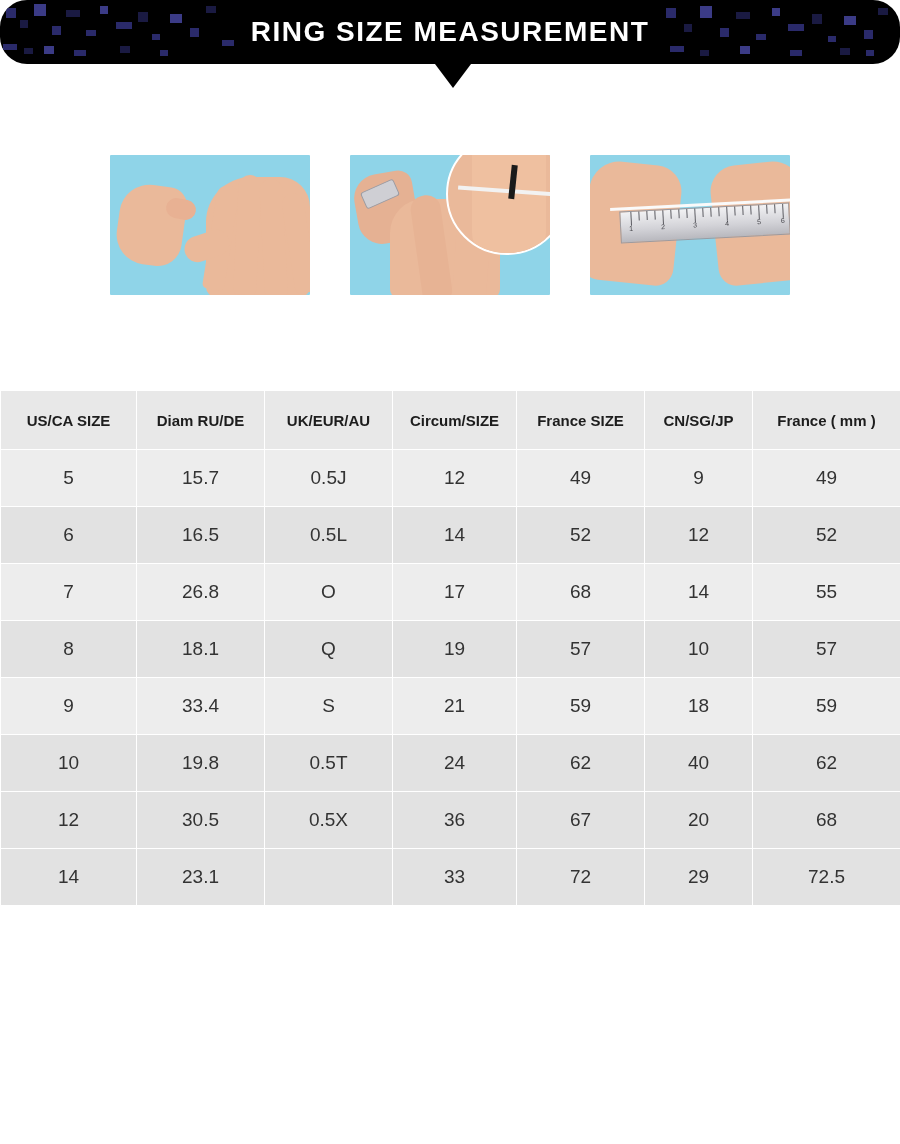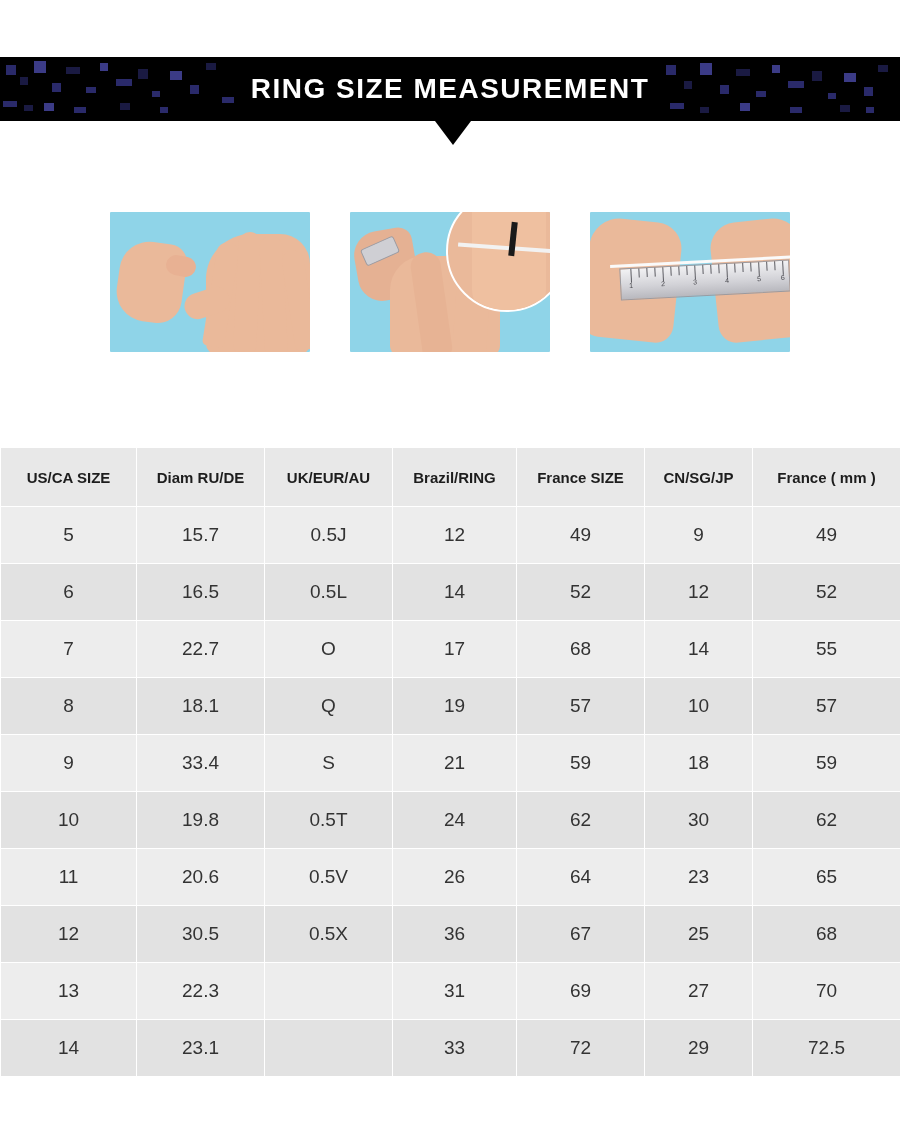--- a/index.html
+++ b/index.html
@@ -13,23 +13,23 @@
     font-family: "Liberation Sans", sans-serif;
     color: #222;
     overflow: hidden;
   }
 
   
   .banner-wrap {
     position: relative;
     width: 900px;
     height: 64px;
-    margin-top: 57px;
     background: #000000;
     overflow: hidden;
+    border-radius: 27px;
   }
   .banner-title {
     position: absolute;
     left: 0;
     top: 0;
     width: 900px;
     height: 64px;
     line-height: 64px;
     text-align: center;
     color: #ffffff;
@@ -352,21 +352,21 @@
         <col class="c3">
         <col class="c4">
         <col class="c5">
         <col class="c6">
     </colgroup>
     <thead>
       <tr>
         <th>US/CA  SIZE</th>
         <th>Diam RU/DE</th>
         <th>UK/EUR/AU</th>
-        <th>Brazil/RING</th>
+        <th>Circum/SIZE</th>
         <th>France SIZE</th>
         <th>CN/SG/JP</th>
         <th>France ( mm )</th>
       </tr>
     </thead>
     <tbody>
       <tr>
         <td>5</td>
         <td>15.7</td>
         <td>0.5J</td>
@@ -379,21 +379,21 @@
         <td>6</td>
         <td>16.5</td>
         <td>0.5L</td>
         <td>14</td>
         <td>52</td>
         <td>12</td>
         <td>52</td>
       </tr>
       <tr>
         <td>7</td>
-        <td>22.7</td>
+        <td>26.8</td>
         <td>O</td>
         <td>17</td>
         <td>68</td>
         <td>14</td>
         <td>55</td>
       </tr>
       <tr class="alt">
         <td>8</td>
         <td>18.1</td>
         <td>Q</td>
@@ -410,49 +410,31 @@
         <td>59</td>
         <td>18</td>
         <td>59</td>
       </tr>
       <tr class="alt">
         <td>10</td>
         <td>19.8</td>
         <td>0.5T</td>
         <td>24</td>
         <td>62</td>
-        <td>30</td>
+        <td>40</td>
         <td>62</td>
-      </tr>
-      <tr>
-        <td>11</td>
-        <td>20.6</td>
-        <td>0.5V</td>
-        <td>26</td>
-        <td>64</td>
-        <td>23</td>
-        <td>65</td>
       </tr>
       <tr class="alt">
         <td>12</td>
         <td>30.5</td>
         <td>0.5X</td>
         <td>36</td>
         <td>67</td>
-        <td>25</td>
+        <td>20</td>
         <td>68</td>
-      </tr>
-      <tr>
-        <td>13</td>
-        <td>22.3</td>
-        <td></td>
-        <td>31</td>
-        <td>69</td>
-        <td>27</td>
-        <td>70</td>
       </tr>
       <tr class="alt">
         <td>14</td>
         <td>23.1</td>
         <td></td>
         <td>33</td>
         <td>72</td>
         <td>29</td>
         <td>72.5</td>
       </tr>

